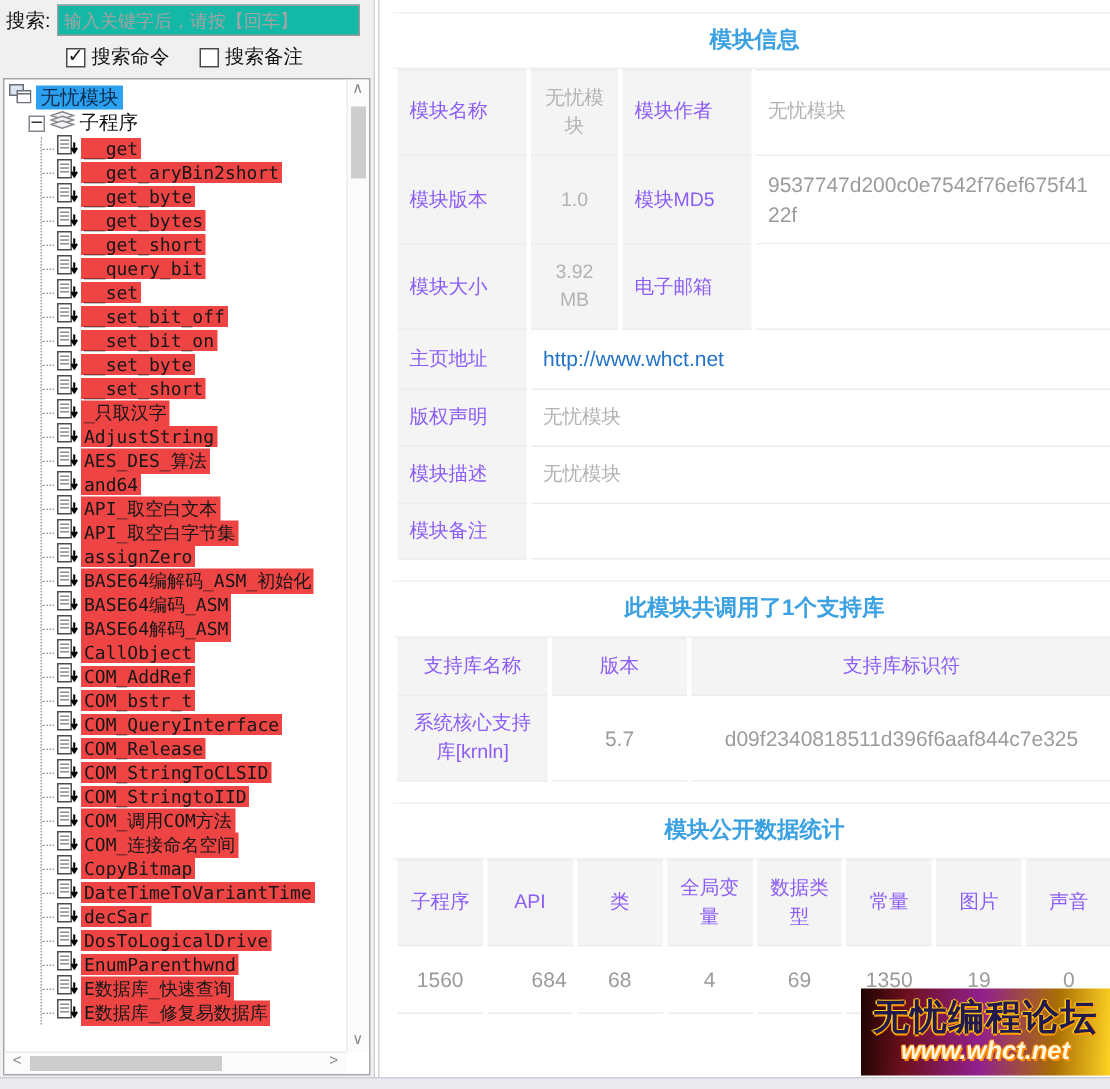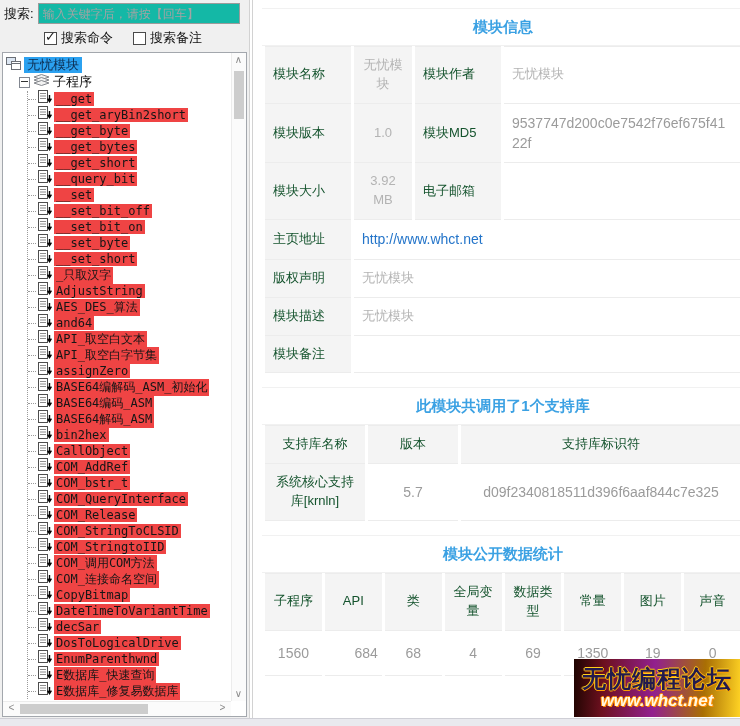--- a/index.html
+++ b/index.html
@@ -44,21 +44,21 @@
   
   .splitter{position:absolute;left:249px;top:0;width:4px;height:718px;background:#fff;border-left:1px solid #d2d2d2;border-right:1px solid #d2d2d2;box-sizing:border-box;}
   
   .right-panel{position:absolute;left:254px;top:0;width:486px;height:718px;background:#fff;}
   .rp-content{position:absolute;left:8px;top:8px;width:482px;}
   .section{margin-bottom:14px;}
   .section-title{height:36px;line-height:36px;text-align:center;font-weight:bold;font-size:15px;color:#3ba1e3;border-top:1px solid #f1f1f1;border-bottom:1px solid #f1f1f1;}
   table.info{border-collapse:separate;border-spacing:3px 0;width:100%;table-layout:fixed;}
   td.cell{border-bottom:1px solid #ececec;padding:9px 8px;line-height:1.45;vertical-align:middle;word-wrap:break-word;}
   tr.first td.cell{border-top:1px solid #ececec;}
-  td.lbl{background:#f4f4f4;color:#14532d;font-size:13px;}
+  td.lbl{background:#f4f4f4;color:#8b5cf6;font-size:13px;}
   td.val{background:#fff;color:#9b9b9b;font-size:13px;}
   td.val-soft{color:#b3b3b3;}
   td.gray{background:#f4f4f4;}
   td.center{text-align:center;}
   a.homepage{color:#2374c9;text-decoration:none;font-size:14px;}
   td.mono-val{font-size:14px;color:#9b9b9b;}
   
   .watermark{position:absolute;right:0;bottom:9px;width:166px;height:58px;
     background:linear-gradient(93deg,#1d0400 0%,#6d101f 18%,#92208e 48%,#a96f04 78%,#ffd324 100%);
     display:flex;flex-direction:column;align-items:center;justify-content:center;overflow:hidden;}
@@ -382,32 +382,20 @@
                 <rect x="0.5" y="0.5" width="9" height="12" fill="#fff" stroke="#4d4d4d"></rect>
                 <line x1="2" y1="3.5" x2="8" y2="3.5" stroke="#8c8c8c"></line>
                 <line x1="2" y1="6" x2="8" y2="6" stroke="#8c8c8c"></line>
                 <line x1="2" y1="8.5" x2="8" y2="8.5" stroke="#8c8c8c"></line>
                 <path d="M11.5 5 L11.5 10 M9.6 8.6 L11.5 11.6 L13.4 8.6" stroke="#000" fill="none" stroke-width="1.4"></path>
               </svg>
     </span>
     <span class="leaf-label">BASE64解码_ASM</span>
   </div>
 
-  <div class="leaf">
-    <span class="tree-icon">
-      <svg width="14" height="14" viewBox="0 0 14 14">
-                <rect x="0.5" y="0.5" width="9" height="12" fill="#fff" stroke="#4d4d4d"></rect>
-                <line x1="2" y1="3.5" x2="8" y2="3.5" stroke="#8c8c8c"></line>
-                <line x1="2" y1="6" x2="8" y2="6" stroke="#8c8c8c"></line>
-                <line x1="2" y1="8.5" x2="8" y2="8.5" stroke="#8c8c8c"></line>
-                <path d="M11.5 5 L11.5 10 M9.6 8.6 L11.5 11.6 L13.4 8.6" stroke="#000" fill="none" stroke-width="1.4"></path>
-              </svg>
-    </span>
-    <span class="leaf-label">bin2hex</span>
-  </div>
 
   <div class="leaf">
     <span class="tree-icon">
       <svg width="14" height="14" viewBox="0 0 14 14">
                 <rect x="0.5" y="0.5" width="9" height="12" fill="#fff" stroke="#4d4d4d"></rect>
                 <line x1="2" y1="3.5" x2="8" y2="3.5" stroke="#8c8c8c"></line>
                 <line x1="2" y1="6" x2="8" y2="6" stroke="#8c8c8c"></line>
                 <line x1="2" y1="8.5" x2="8" y2="8.5" stroke="#8c8c8c"></line>
                 <path d="M11.5 5 L11.5 10 M9.6 8.6 L11.5 11.6 L13.4 8.6" stroke="#000" fill="none" stroke-width="1.4"></path>
               </svg>

